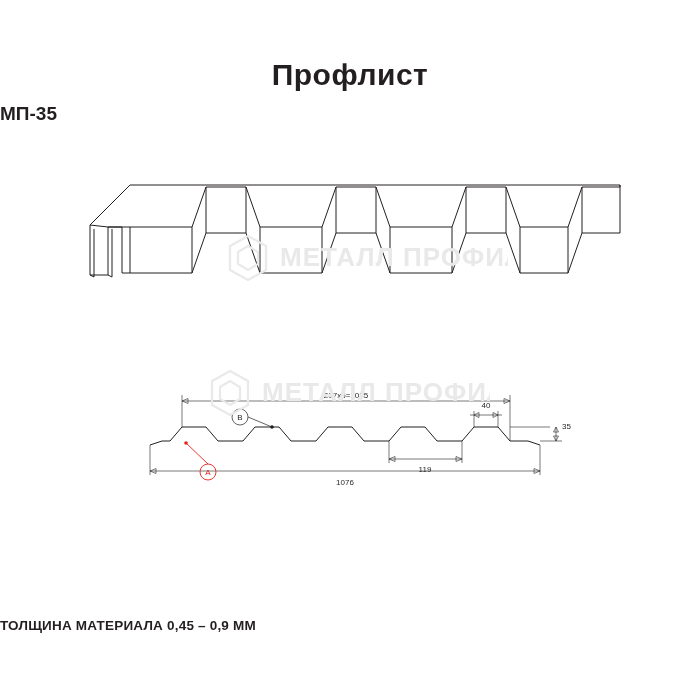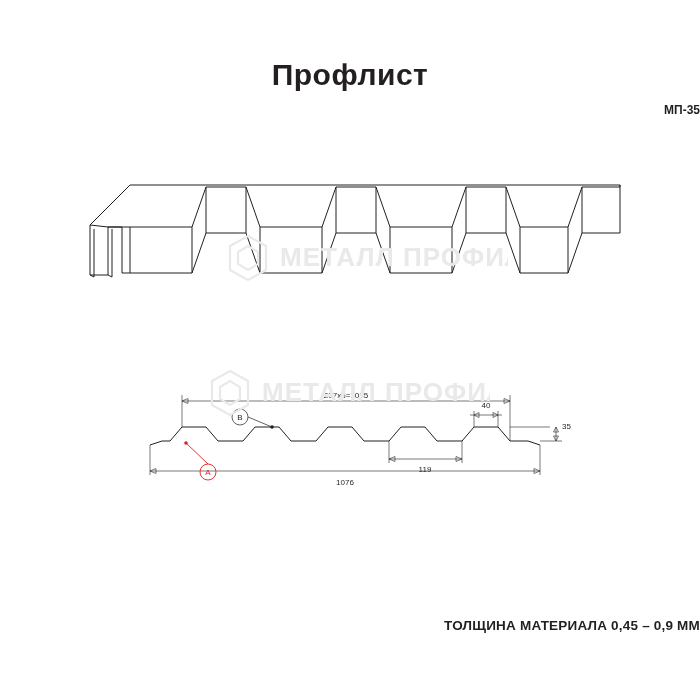--- a/index.html
+++ b/index.html
@@ -29,31 +29,31 @@
     font-size: 30px;
     font-weight: bold;
     letter-spacing: 0.5px;
     color: #231f20;
   }
   .subtitle {
     position: absolute;
     top: 103px;
     left: 0;
     width: 700px;
-    text-align: right;
-    font-size: 12px;
+    text-align: left;
+    font-size: 19px;
     font-weight: bold;
     color: #231f20;
   }
   .footer {
     position: absolute;
     top: 618px;
     left: 0;
     width: 700px;
-    text-align: right;
+    text-align: left;
     font-size: 13.5px;
     font-weight: bold;
     letter-spacing: 0.2px;
     color: #231f20;
   }
   .iso-wrap {
     position: absolute;
     top: 165px;
     left: 60px;
     width: 580px;

